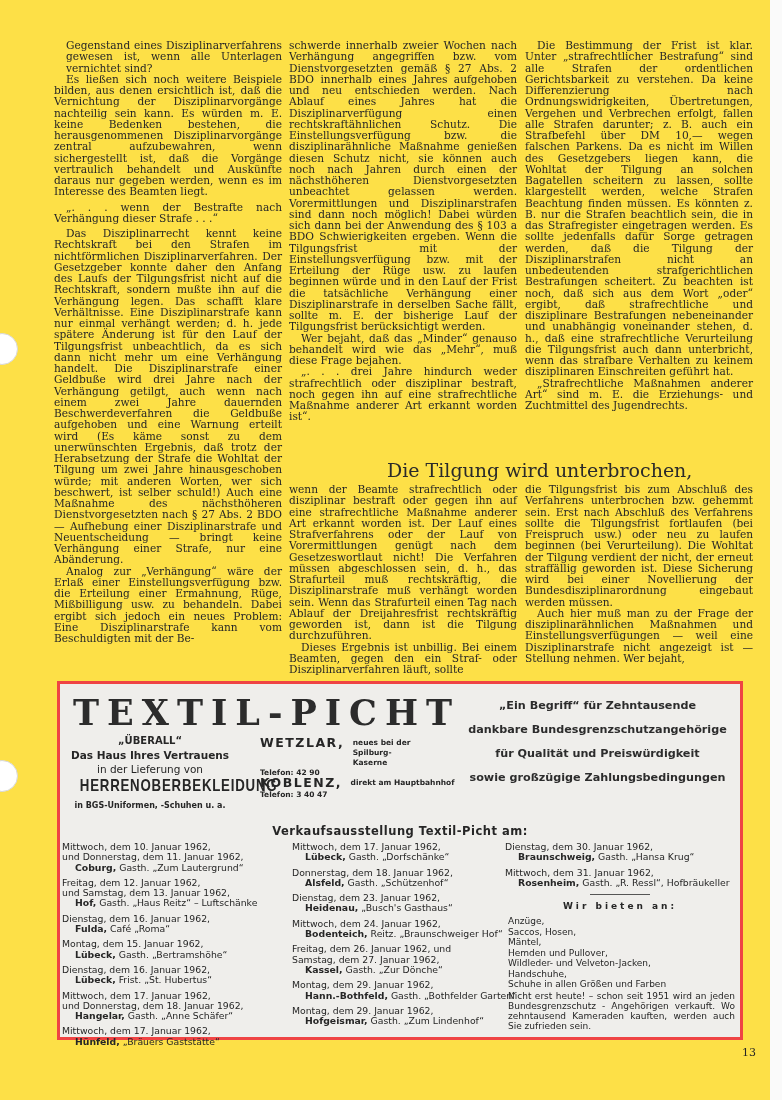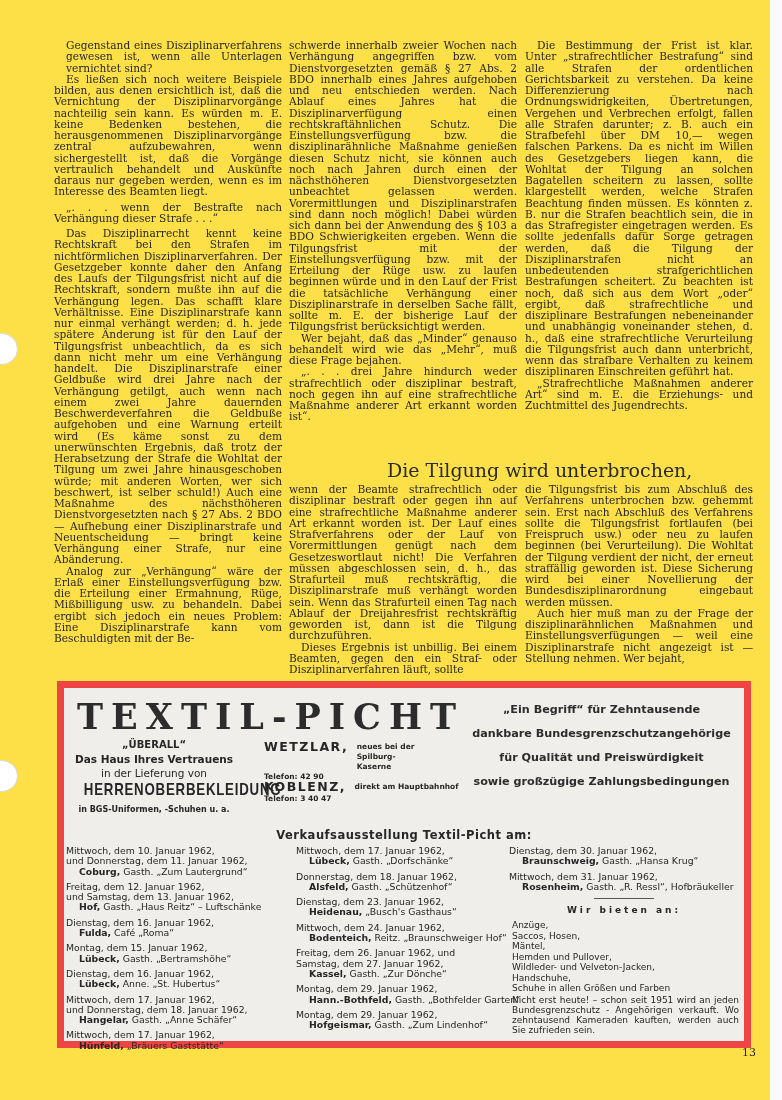--- a/index.html
+++ b/index.html
@@ -10,21 +10,21 @@
   .col{position:absolute;font-size:10.6px;line-height:11.25px;text-align:justify;}
   .col p{margin:0;text-indent:12px;}
   .col p.noind{text-indent:0;}
   .col p.gap{margin-top:4px;}
   .c1{left:54px;top:40px;width:228px;}
   .c2{left:289px;top:40px;width:228px;}
   .c3{left:525px;top:40px;width:228px;}
   .headline{position:absolute;left:387px;top:459px;font-size:19px;font-family:"DejaVu Serif",serif;color:#2a2a2a;}
   .b2{left:289px;top:484px;width:228px;}
   .b3{left:525px;top:484px;width:228px;}
-  .ad{position:absolute;left:57px;top:681px;width:680px;height:353px;border:7px solid #ef4444;background:#efeeeb;font-family:"DejaVu Sans",sans-serif;}
+  .ad{position:absolute;left:57px;top:681px;width:680px;height:353px;border:3px solid #ef4444;background:#efeeeb;font-family:"DejaVu Sans",sans-serif;}
   .ad-brand{position:absolute;left:13px;top:8px;font-family:"DejaVu Serif",serif;font-weight:900;font-size:35px;letter-spacing:8px;color:#2c2c2c;}
   .ad-slogan{position:absolute;left:405px;top:10px;width:265px;text-align:center;font-weight:bold;font-size:11.2px;line-height:24px;color:#2c2c2c;}
   .ad-left{position:absolute;left:0;top:50px;width:180px;text-align:center;font-size:10.5px;line-height:14px;}
   .ad-left .ub{font-weight:bold;font-size:10px;}
   .ad-left .haus{font-weight:bold;}
   .ad-left .herr{font-size:17px;letter-spacing:1px;font-weight:bold;font-family:"Liberation Sans",sans-serif;transform:scaleX(0.78);line-height:20px;}
   .ad-left .bgs{font-weight:bold;font-size:8px;margin-top:3px;}
   .ad-city{position:absolute;left:200px;font-size:8px;line-height:10px;}
   .ad-city .name{font-weight:bold;font-size:12.5px;letter-spacing:1.5px;}
   .ad-city .dir{font-weight:bold;font-size:7.5px;display:inline-block;vertical-align:top;margin-left:6px;}
@@ -119,21 +119,21 @@
         <div class="entry">
           <div>Dienstag, dem 16. Januar 1962,</div>
           <div class="place"><b>Fulda,</b><span> Café „Roma“</span></div>
         </div>
         <div class="entry">
           <div>Montag, dem 15. Januar 1962,</div>
           <div class="place"><b>Lübeck,</b><span> Gasth. „Bertramshöhe“</span></div>
         </div>
         <div class="entry">
           <div>Dienstag, dem 16. Januar 1962,</div>
-          <div class="place"><b>Lübeck,</b><span> Anne. „St. Hubertus“</span></div>
+          <div class="place"><b>Lübeck,</b><span> Frist. „St. Hubertus“</span></div>
         </div>
         <div class="entry">
           <div>Mittwoch, dem 17. Januar 1962,</div>
           <div>und Donnerstag, dem 18. Januar 1962,</div>
           <div class="place"><b>Hangelar,</b><span> Gasth. „Anne Schäfer“</span></div>
         </div>
         <div class="entry">
           <div>Mittwoch, dem 17. Januar 1962,</div>
           <div class="place"><b>Hünfeld,</b><span> „Bräuers Gaststätte“</span></div>
         </div>

